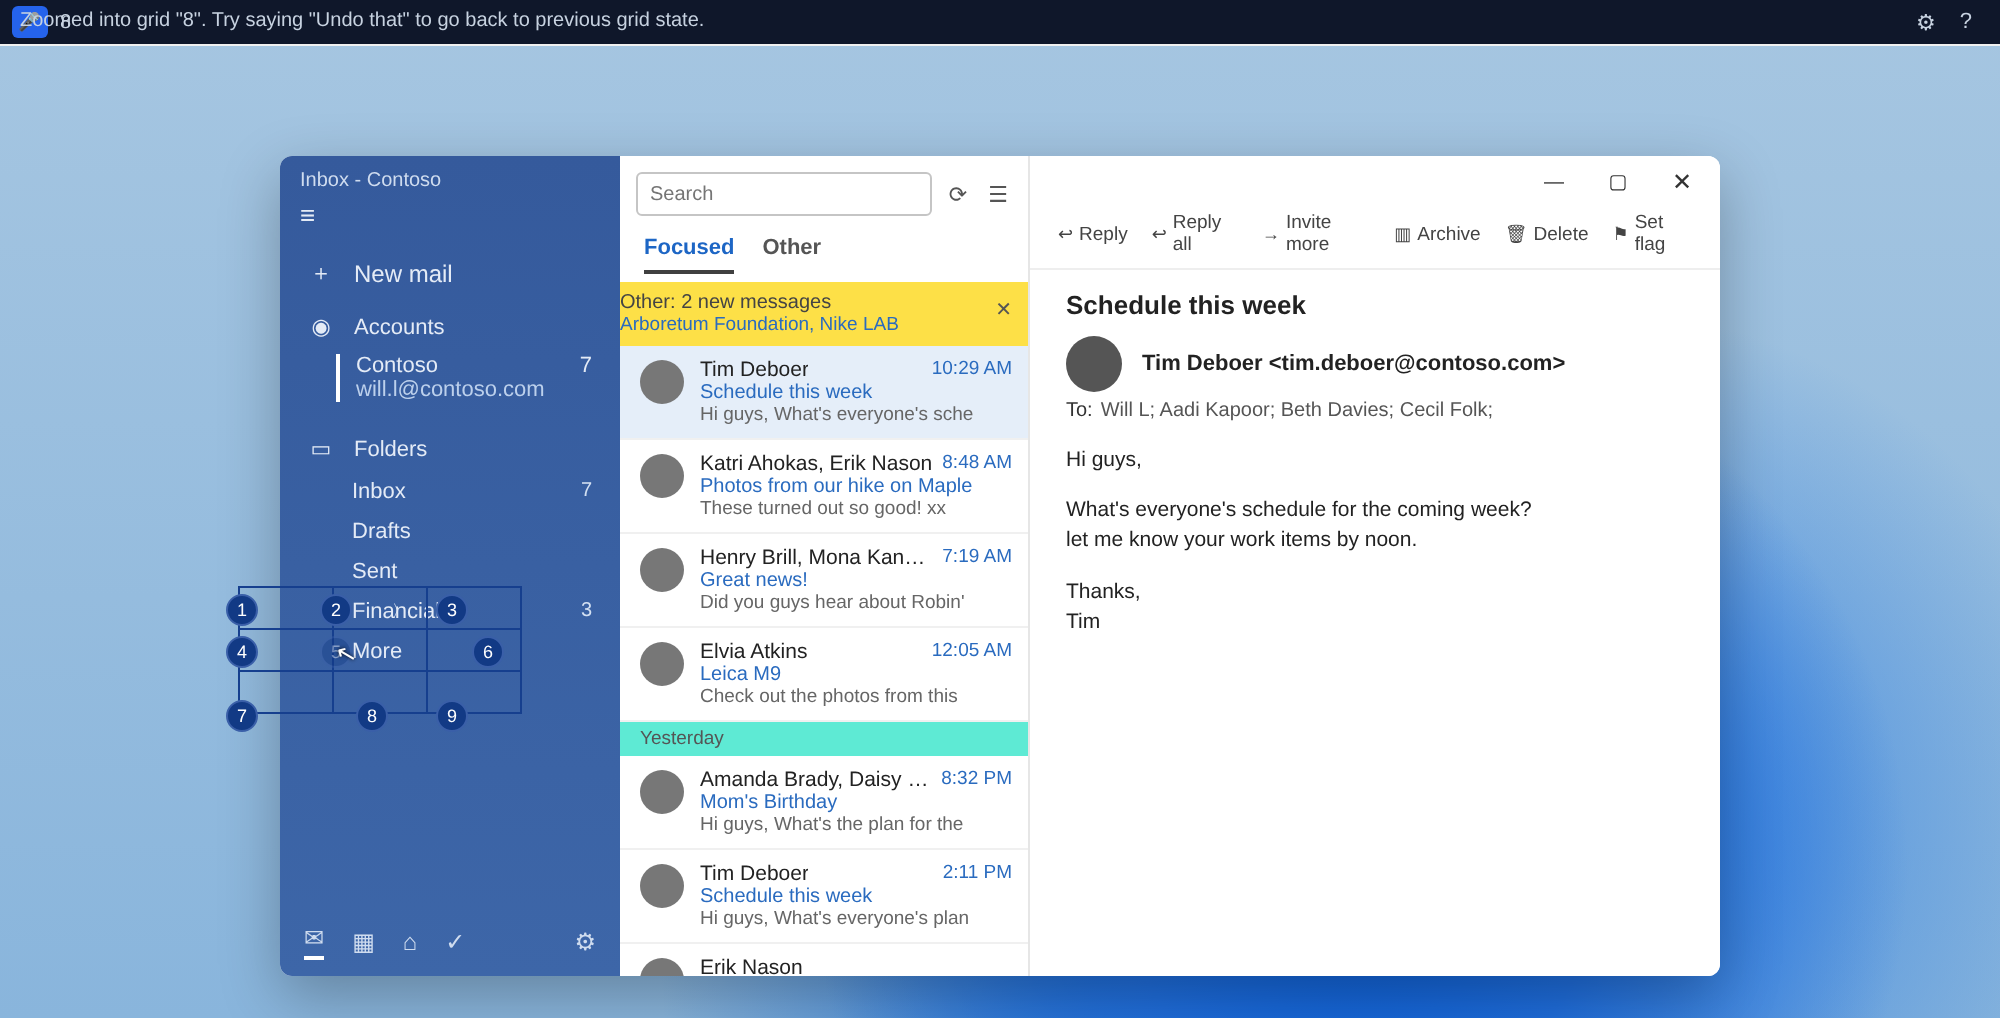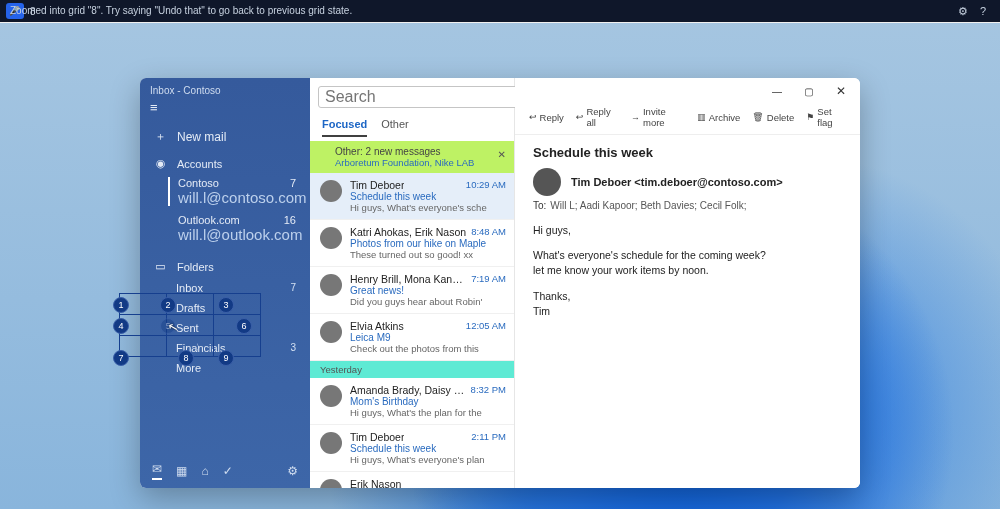--- a/index.html
+++ b/index.html
@@ -27,38 +27,38 @@
   .sidebar { width:170px; background:linear-gradient(#355a9c,#3d66a8); color:#e4ebf6; display:flex; flex-direction:column; font-size:11px; position:relative; }
   .sidebar .titlebar { padding:7px 10px 2px; font-size:10px; color:#cfdcef; }
   .sidebar .hamburger { padding:2px 10px 6px; font-size:13px; }
   .sidebar .row { display:flex; align-items:center; padding:5px 10px 5px 14px; gap:10px; cursor:pointer; }
   .sidebar .row.big { padding:8px 10px 8px 14px; font-size:12px; }
   .sidebar .row .ricon { width:13px; text-align:center; font-size:11px; }
   .sidebar .row .label { flex:1; }
   .sidebar .acct { padding:2px 14px 6px 38px; }
   .sidebar .acct .sel { border-left:2px solid #fff; margin-left:-10px; padding-left:8px; }
   .sidebar .acct .nm { font-size:11px; display:flex; justify-content:space-between; }
-  .sidebar .acct .em { font-size:15px; color:#bcd0ec; }
+  .sidebar .acct .em { font-size:11px; color:#bcd0ec; }
   .sidebar .folders { padding-left:36px; }
   .sidebar .folders .fr { display:flex; justify-content:space-between; padding:4px 14px 4px 0; font-size:11px; }
   .sidebar .folders .fr .c { color:#d3e0f2; font-size:10px; }
   .sidebar .folders .fr .chev { position:absolute; left:20px; font-size:8px; }
   .sidebar .bottom { margin-top:auto; display:flex; gap:14px; padding:8px 12px; font-size:12px; color:#cfdcef; align-items:center; }
   .sidebar .bottom .gear { margin-left:auto; }
   .sidebar .bottom .sel { border-bottom:2px solid #fff; padding-bottom:2px; }
 
   
   .list { width:205px; border-right:1px solid #e6e6e6; display:flex; flex-direction:column; background:#fff; }
   .list .searchrow { display:flex; align-items:center; gap:6px; padding:8px 8px 4px; }
-  .list .search { flex:1; border:1px solid #c5c5c5; border-radius:3px; padding:3px 6px; font-size:16px; height:22px; }
+  .list .search { flex:1; border:1px solid #c5c5c5; border-radius:3px; padding:3px 6px; font-size:10px; height:22px; }
   .list .iconbtn { font-size:11px; color:#555; width:14px; text-align:center; }
   .list .tabs { display:flex; gap:14px; padding:2px 12px 0; font-size:11px; }
-  .list .tabs .tab { padding:4px 0 5px; color:#555; }
+  .list .tabs .tab { padding:4px 0 5px; color:#555;font-weight:bold; }
   .list .tabs .tab.active { color:#1d66c5; border-bottom:2px solid #404040; font-weight:600; }
-  .list .otherbar { background:#bef264; margin:4px 0 0; padding:5px 24px 5px 25px; font-size:10px; color:#444; position:relative; }
+  .list .otherbar { background:#fde047; margin:4px 0 0; padding:5px 24px 5px 0; font-size:10px; color:#444; position:relative; }
   .list .otherbar .l2 { color:#2a6bbf; font-size:9.5px; }
   .list .otherbar .x { position:absolute; right:8px; top:8px; color:#555; font-size:10px; }
   .list .items { overflow-y:auto; flex:1; }
   .list .items::-webkit-scrollbar{width:6px}.list .items::-webkit-scrollbar-thumb{background:#ccc;border-radius:3px}
   .msg { display:flex; gap:8px; padding:6px 8px 6px 10px; border-bottom:1px solid #f0f0f0; font-size:10px; cursor:pointer; }
   .msg.selected { background:#e5eef9; }
   .msg .av { width:22px; height:22px; border-radius:50%; background:#777; flex-shrink:0; margin-top:1px; }
   .msg .body { flex:1; min-width:0; }
   .msg .line1 { display:flex; justify-content:space-between; }
   .msg .from { color:#222; font-size:10.5px; white-space:nowrap; overflow:hidden; text-overflow:ellipsis; }
@@ -123,27 +123,20 @@
     </div>
     <div class="acct">
       <div class="sel">
         <div class="nm">
             <span>Contoso</span>
             <span>7</span>
           </div>
         <div class="em">will.l@contoso.com</div>
       </div>
     </div>
-    <div class="acct">
-      <div class="nm">
-          <span>Outlook.com</span>
-          <span>16</span>
-        </div>
-      <div class="em">will.l@outlook.com</div>
-    </div>
     <div class="row" style="margin-top:6px">
       <span class="ricon">▭</span>
       <span class="label">Folders</span>
     </div>
     <div class="folders">
       <div class="fr">
           <span>Inbox</span>
           <span class="c">7</span>
         </div>
       <div class="fr">

